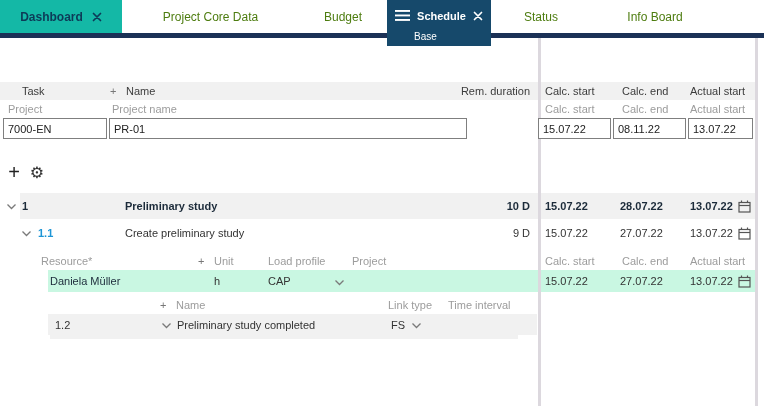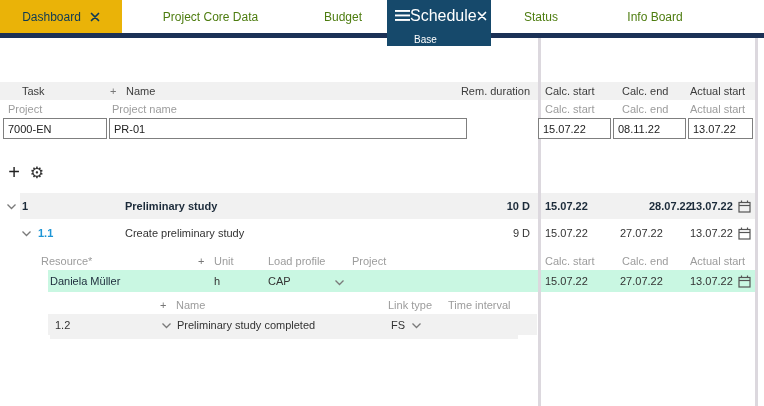--- a/index.html
+++ b/index.html
@@ -5,26 +5,26 @@
   html,body { margin:0; padding:0; background:#fff; }
   .app {
     position:relative; width:764px; height:406px; overflow:hidden;
     font-family:"Liberation Sans", sans-serif; font-size:11px; color:#333;
     background:#fff;
   }
   
   .tabbar { position:absolute; top:0; left:0; width:764px; height:33px; display:flex; background:#fff; z-index:3; }
   .tab { flex:0 0 auto; display:flex; align-items:center; justify-content:center; gap:9px;
          font-size:12px; color:#4d7c0f; height:33px; cursor:default; }
-  .tab.blue { background:#eab308; color:#0D3A57; }
+  .tab.blue { background:#14b8a6; color:#0D3A57;font-weight:bold; }
   .tab.dark { background:#16496B; color:#fff; height:46px; flex-direction:column; align-items:center; padding-top:5px; box-sizing:border-box; }
   .tab .xicon { color:#0D3A57; display:flex; }
   .tab.dark .xicon { color:#fff; }
   .tabmain { display:flex; align-items:center; width:100%; box-sizing:border-box; padding:0 8px; justify-content:space-between; }
-  .tabmain .tlabel { font-weight:normal; font-size:16px; }
+  .tabmain .tlabel { font-weight:bold; font-size:11px; }
   .tabsub { align-self:flex-start; margin-left:27px; font-size:10px; margin-top:0px; }
   .strip { position:absolute; top:33px; left:0; width:764px; height:5px; background:#1B3156; z-index:2; }
   
   .vdiv { position:absolute; top:38px; bottom:0; width:3px; background:#DCD8DE; z-index:1; }
   
   .bgrow { position:absolute; }
   .cell { position:absolute; height:18px; display:flex; align-items:center; white-space:nowrap; z-index:2; }
   .gray { color:#9C9C9C; }
   .hdr  { color:#3C3C3C; }
   .bold { font-weight:bold; color:#1C2B3A; }
@@ -114,21 +114,21 @@
 
   <div class="icon" style="left:5px;top:202px;width:12px;height:8px">
     <svg width="11" height="7" viewBox="0 0 11 7">
         <path d="M1.5 1.5 L5.5 5.5 L9.5 1.5" fill="none" stroke="#7a7a7a" stroke-width="1.3"></path>
       </svg>
   </div>
   <div class="cell bold" style="left:22px;top:197px">1</div>
   <div class="cell bold" style="left:125px;top:197px">Preliminary study</div>
   <div class="cell bold" style="right:234px;top:197px">10 D</div>
   <div class="cell bold" style="left:545px;top:197px">15.07.22</div>
-  <div class="cell bold" style="left:649px;top:197px">28.07.22</div>
+  <div class="cell bold" style="left:620px;top:197px">28.07.22</div>
   <div class="cell bold" style="left:690px;top:197px">13.07.22</div>
   <div class="icon" style="left:737px;top:199px;width:14px;height:14px">
     <svg width="13" height="13" viewBox="0 0 13 13">
         <rect x="1" y="2.5" width="11" height="9.5" fill="none" stroke="#555" stroke-width="1.2"></rect>
         <line x1="1" y1="5.5" x2="12" y2="5.5" stroke="#555" stroke-width="1.2"></line>
         <line x1="3.5" y1="0.5" x2="3.5" y2="3" stroke="#555" stroke-width="1.2"></line>
         <line x1="9.5" y1="0.5" x2="9.5" y2="3" stroke="#555" stroke-width="1.2"></line>
       </svg>
   </div>
 

